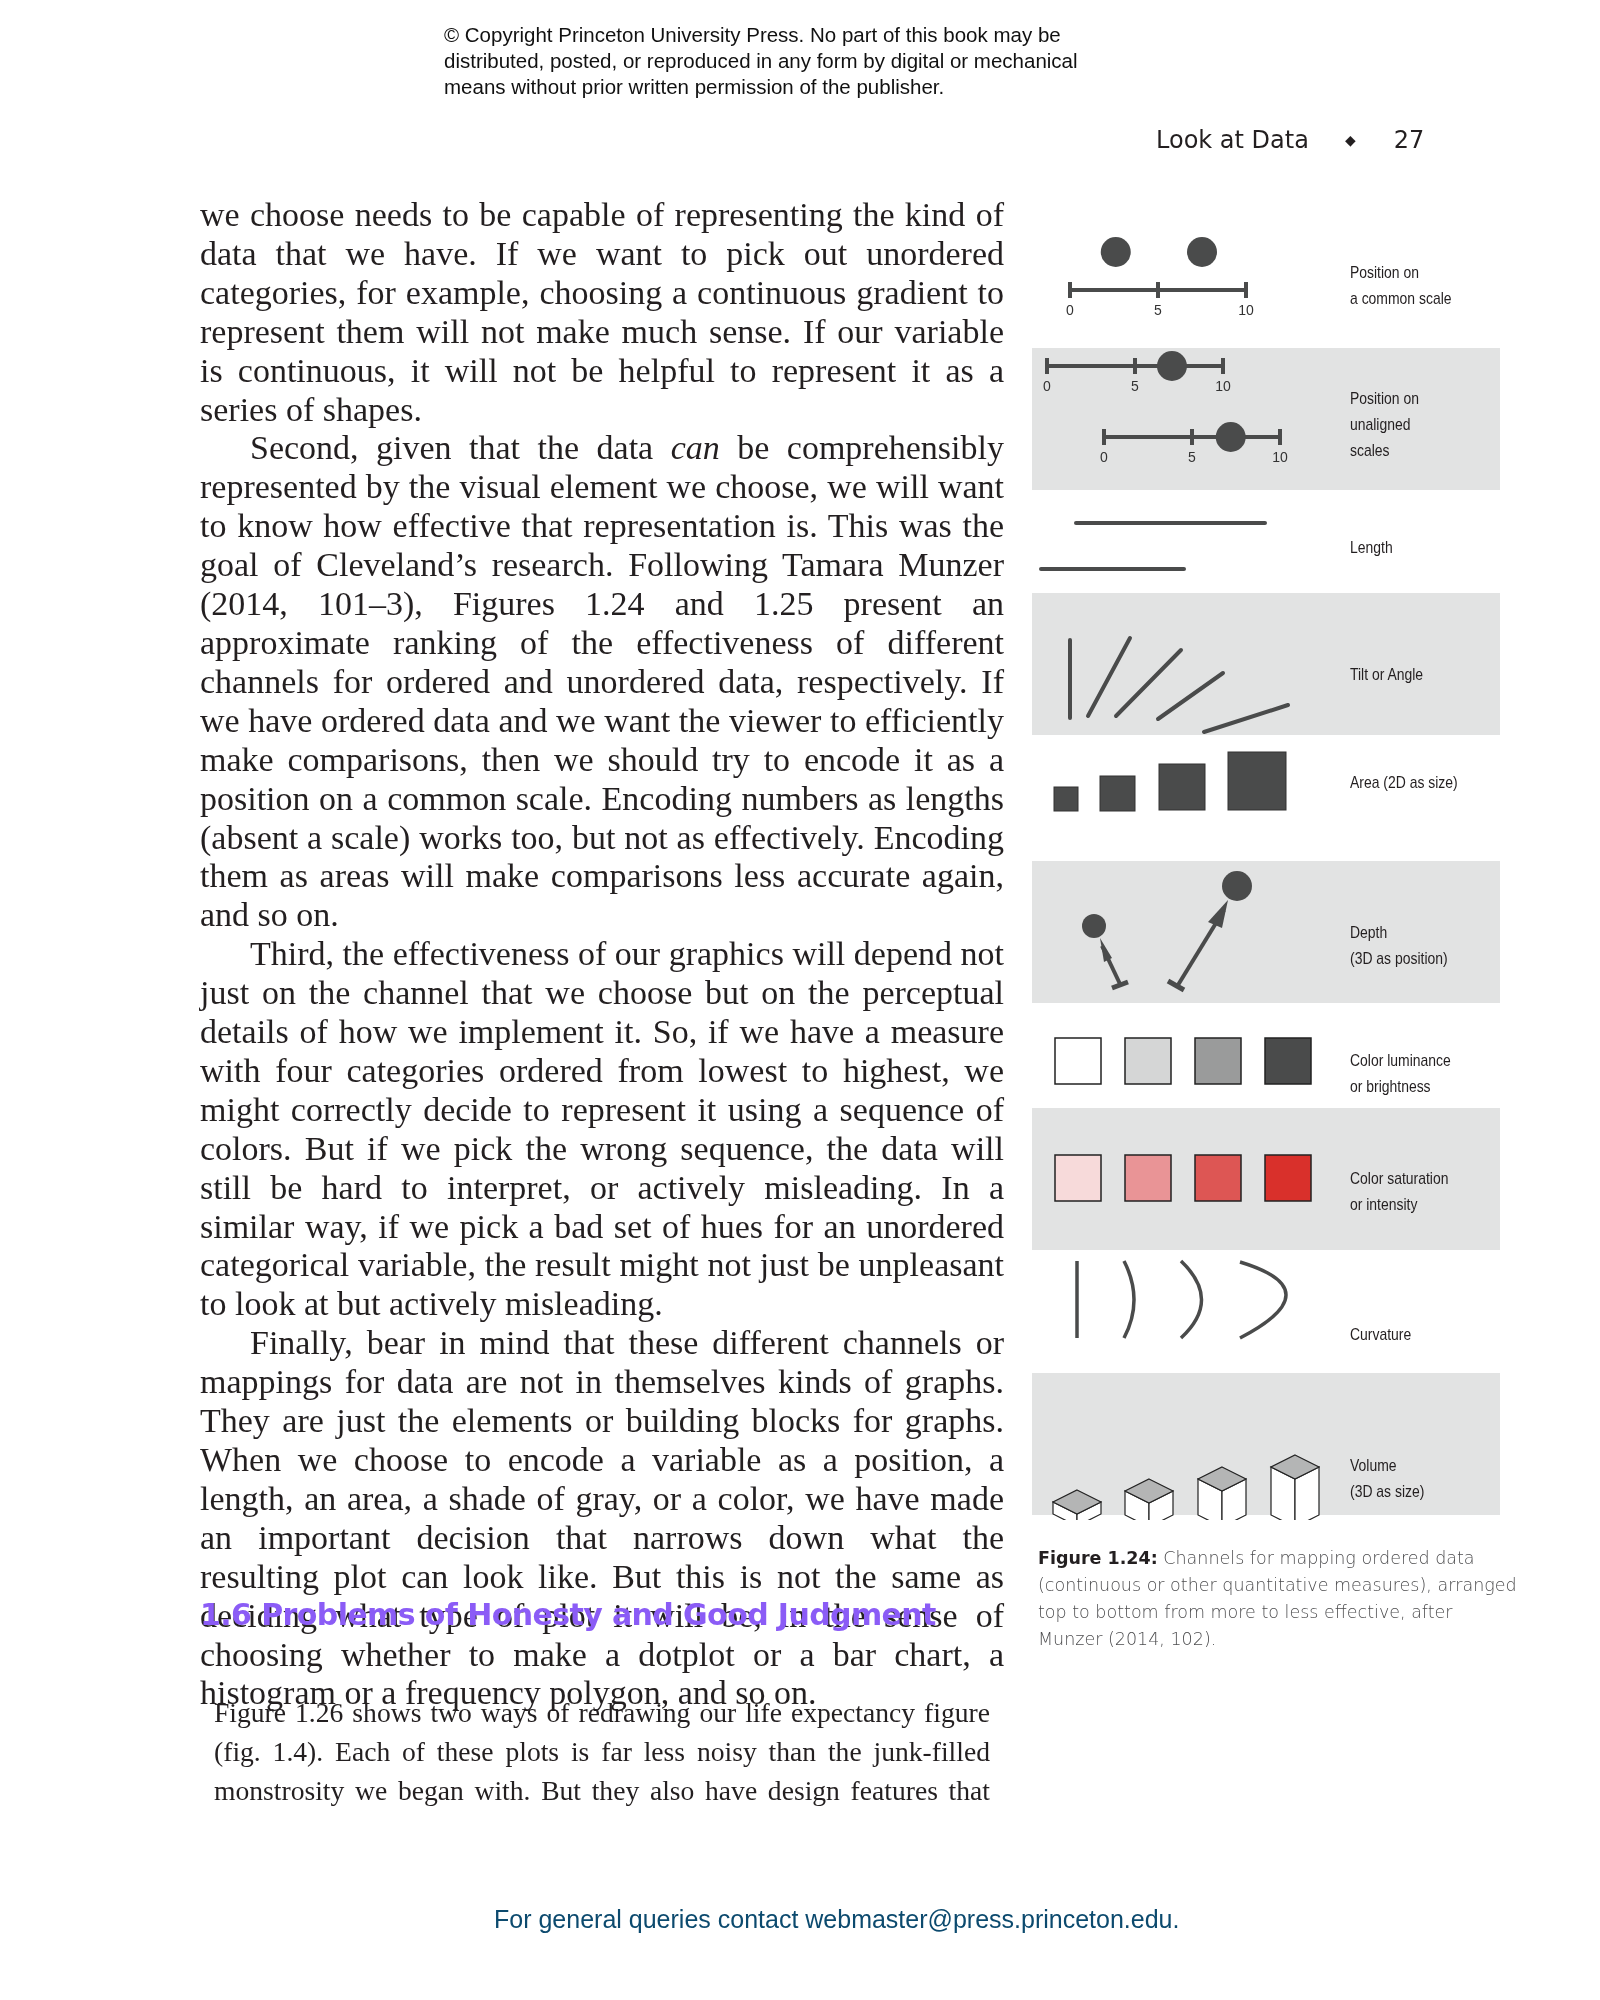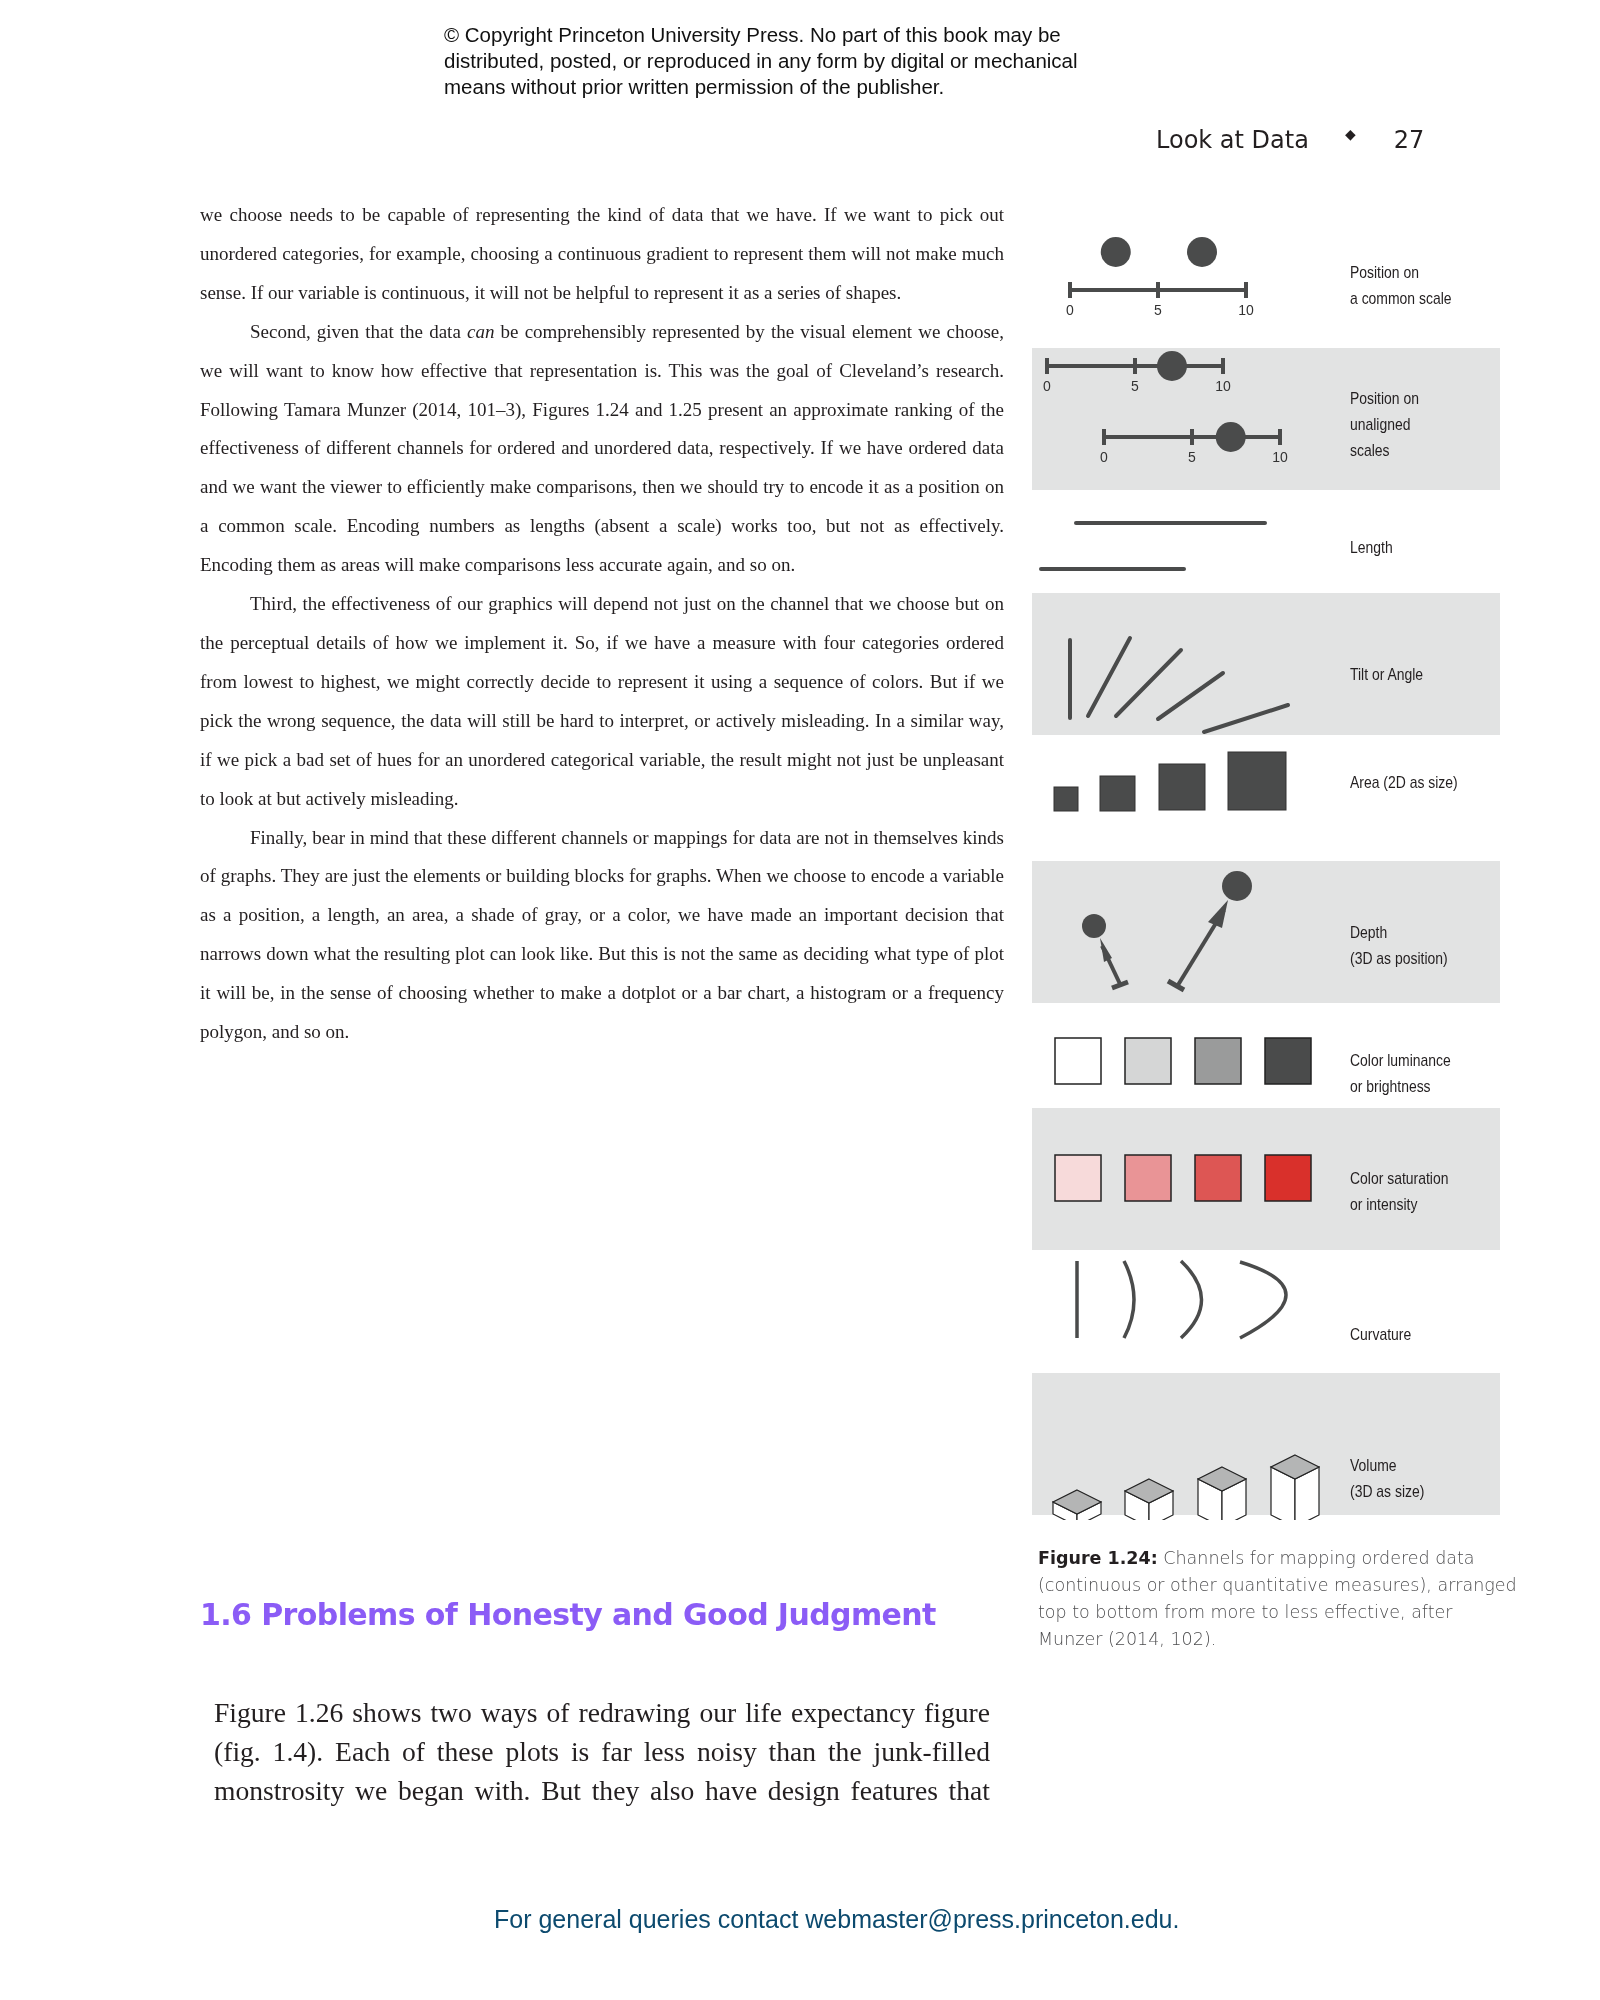--- a/index.html
+++ b/index.html
@@ -4,26 +4,26 @@
 <style>
   html, body { margin: 0; padding: 0; background: #ffffff; }
   body { width: 1600px; height: 2000px; position: relative; overflow: hidden; color: #231f20; }
   .copyright {
     position: absolute; left: 444px; top: 22px; width: 700px;
     font-family: "Liberation Sans", sans-serif; font-size: 20.5px; line-height: 26px; color: #111;
   }
   .running-head {
     position: absolute; left: 1156px; top: 126px;
     font-family: "DejaVu Sans", sans-serif; font-size: 24px; color: #231f20;
-    display: flex; 
+    display: flex; align-items: center;
   }
   .running-head .dot { margin-left: 36px; margin-right: 38px; font-size: 14px; }
   .body-col {
     position: absolute; left: 200px; top: 196px; width: 804px;
-    font-family: "Liberation Serif", serif; font-size: 19px; line-height: 38.9px; color: #231f20;
+    font-family: "Liberation Serif", serif; font-size: 34px; line-height: 38.9px; color: #231f20;
   }
   .body-col p { margin: 0; text-align: justify; text-align-last: left; }
   .body-col p.indent { text-indent: 50px; }
   .section-head {
     position: absolute; left: 200px; top: 1597px;
     font-family: "DejaVu Sans", sans-serif; font-weight: bold; font-size: 30px; letter-spacing: -0.6px; color: #8b5cf6;
   }
   .body-col2 {
     position: absolute; left: 200px; top: 1680px; width: 804px;
     font-family: "Liberation Serif", serif; font-size: 27.6px; line-height: 38.9px; color: #231f20;

